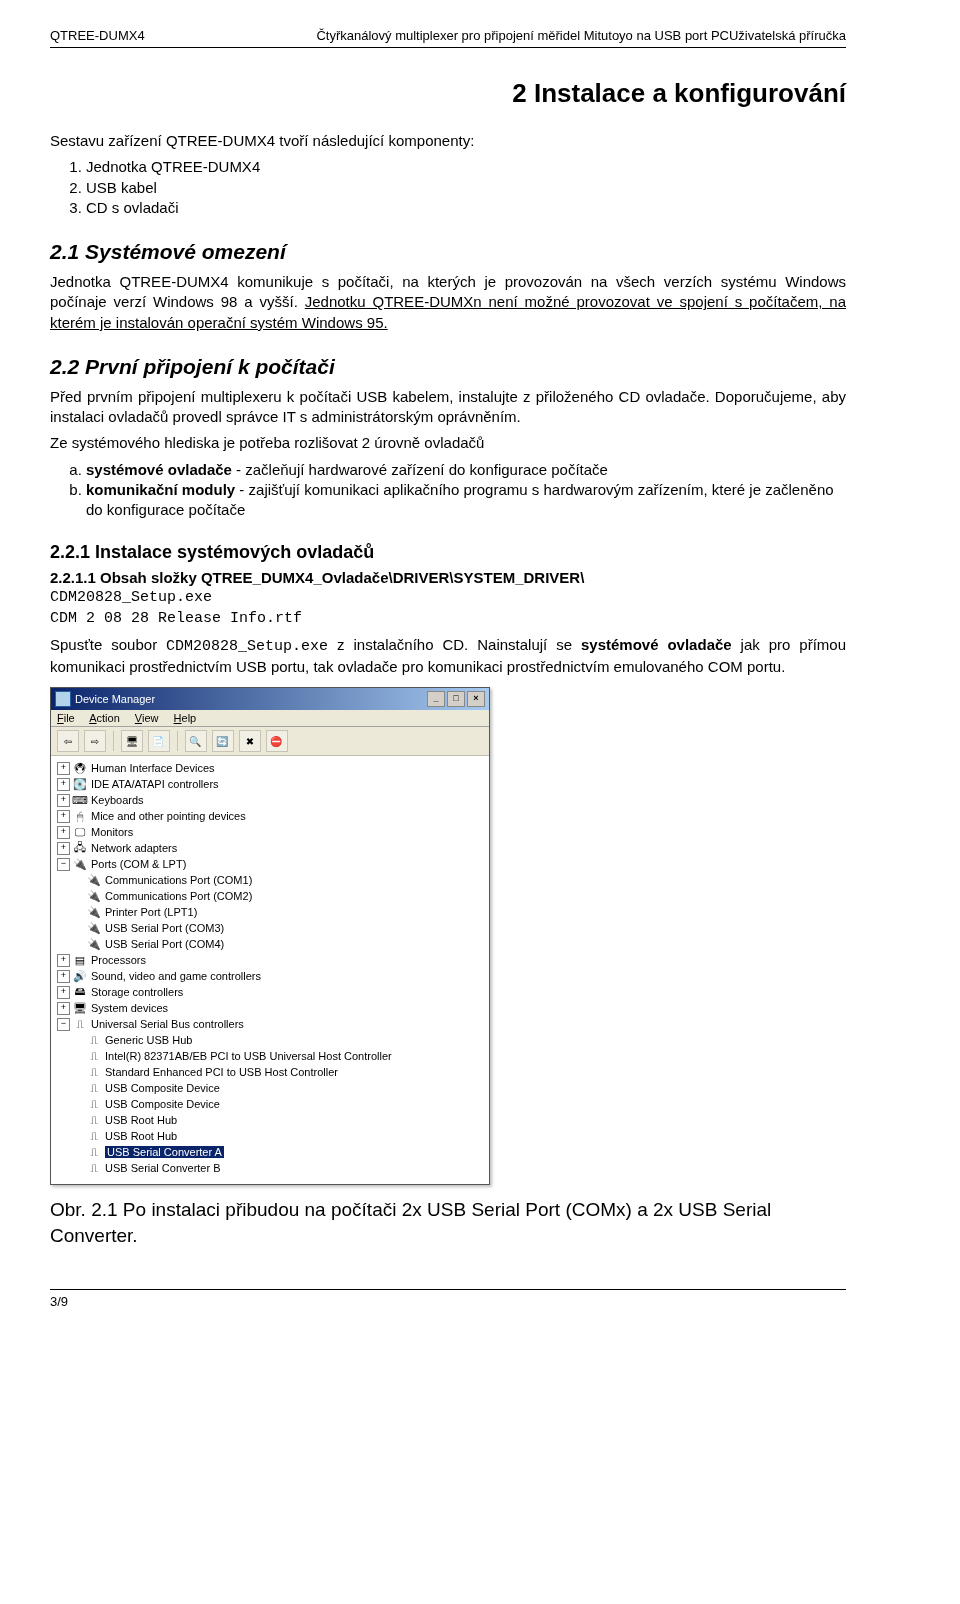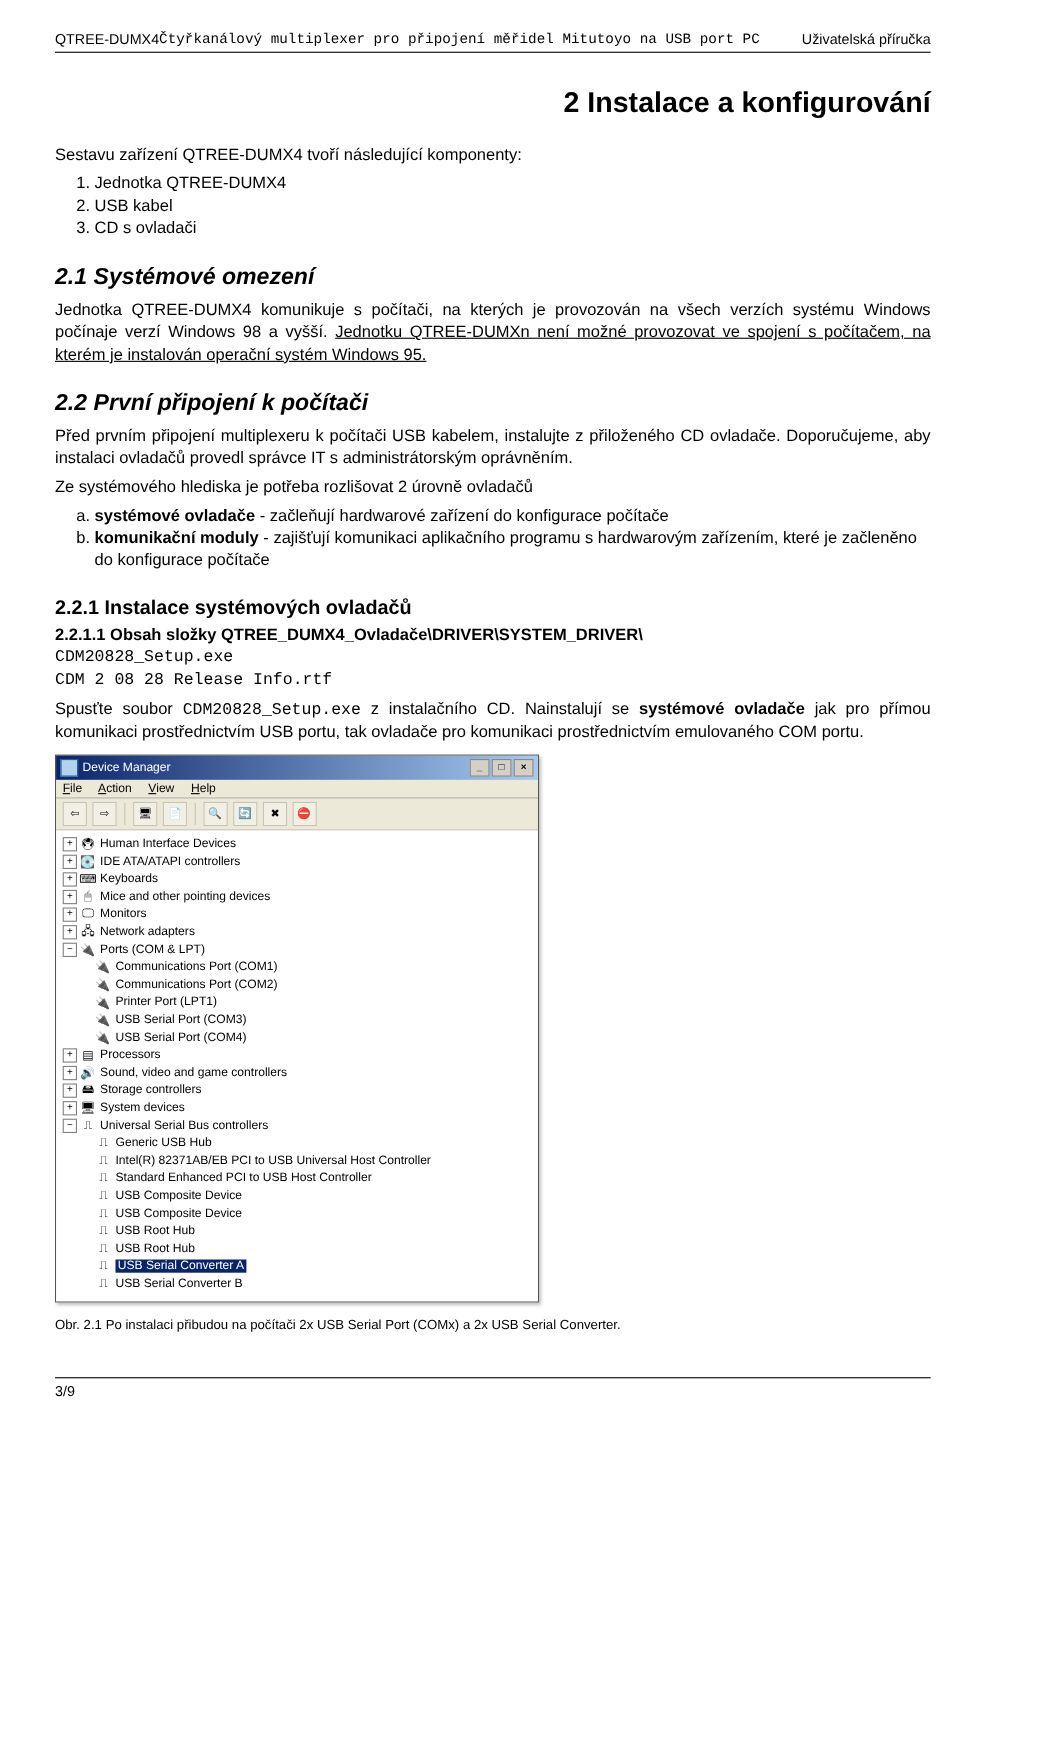--- a/index.html
+++ b/index.html
@@ -15,21 +15,21 @@
     box-sizing: border-box;
     padding: 28px 50px 3px 50px;
     position: relative;
   }
   .hdrrow {
     display: flex;
     justify-content: space-between;
     font-size: 13px;
     margin-bottom: 4px;
   }
-  .hdrrow .hc { text-align: left; flex: 1; font-family: Liberation Mono, monospace; }
+  .hdrrow .hc { text-align: right; flex: 1; }
   .hdrrow .hl { text-align: left; }
   .hdrrow .hr { text-align: right; }
   .rule {
     border: none;
     border-top: 1px solid #000;
     margin: 2px 0 30px 0;
   }
   h1.sec {
     font-size: 26px;
     font-weight: bold;
@@ -50,21 +50,21 @@
   h4.s4 {
     font-size: 15px;
     font-weight: bold;
     margin: 6px 0 2px 0;
   }
   p, li { font-size: 15px; line-height: 1.35; }
   p { margin: 6px 0; }
   ol.comp, ol.abc { margin: 2px 0 2px 36px; padding: 0; }
   ol.abc { list-style-type: lower-alpha; }
   .mono { font-family: "Courier New", Courier, monospace; font-size: 15px; line-height: 1.35; }
-  .caption { font-size: 12px; margin: 12px 0 0 0; }
+  .caption { font-size: 19px; margin: 12px 0 0 0; }
   .footer-rule {
     border: none;
     border-top: 1px solid #000;
     margin: 40px 0 4px 0;
   }
   .pager { text-align: left; font-size: 13px; }
   .just { text-align: justify; }
 
   
   .dm {

